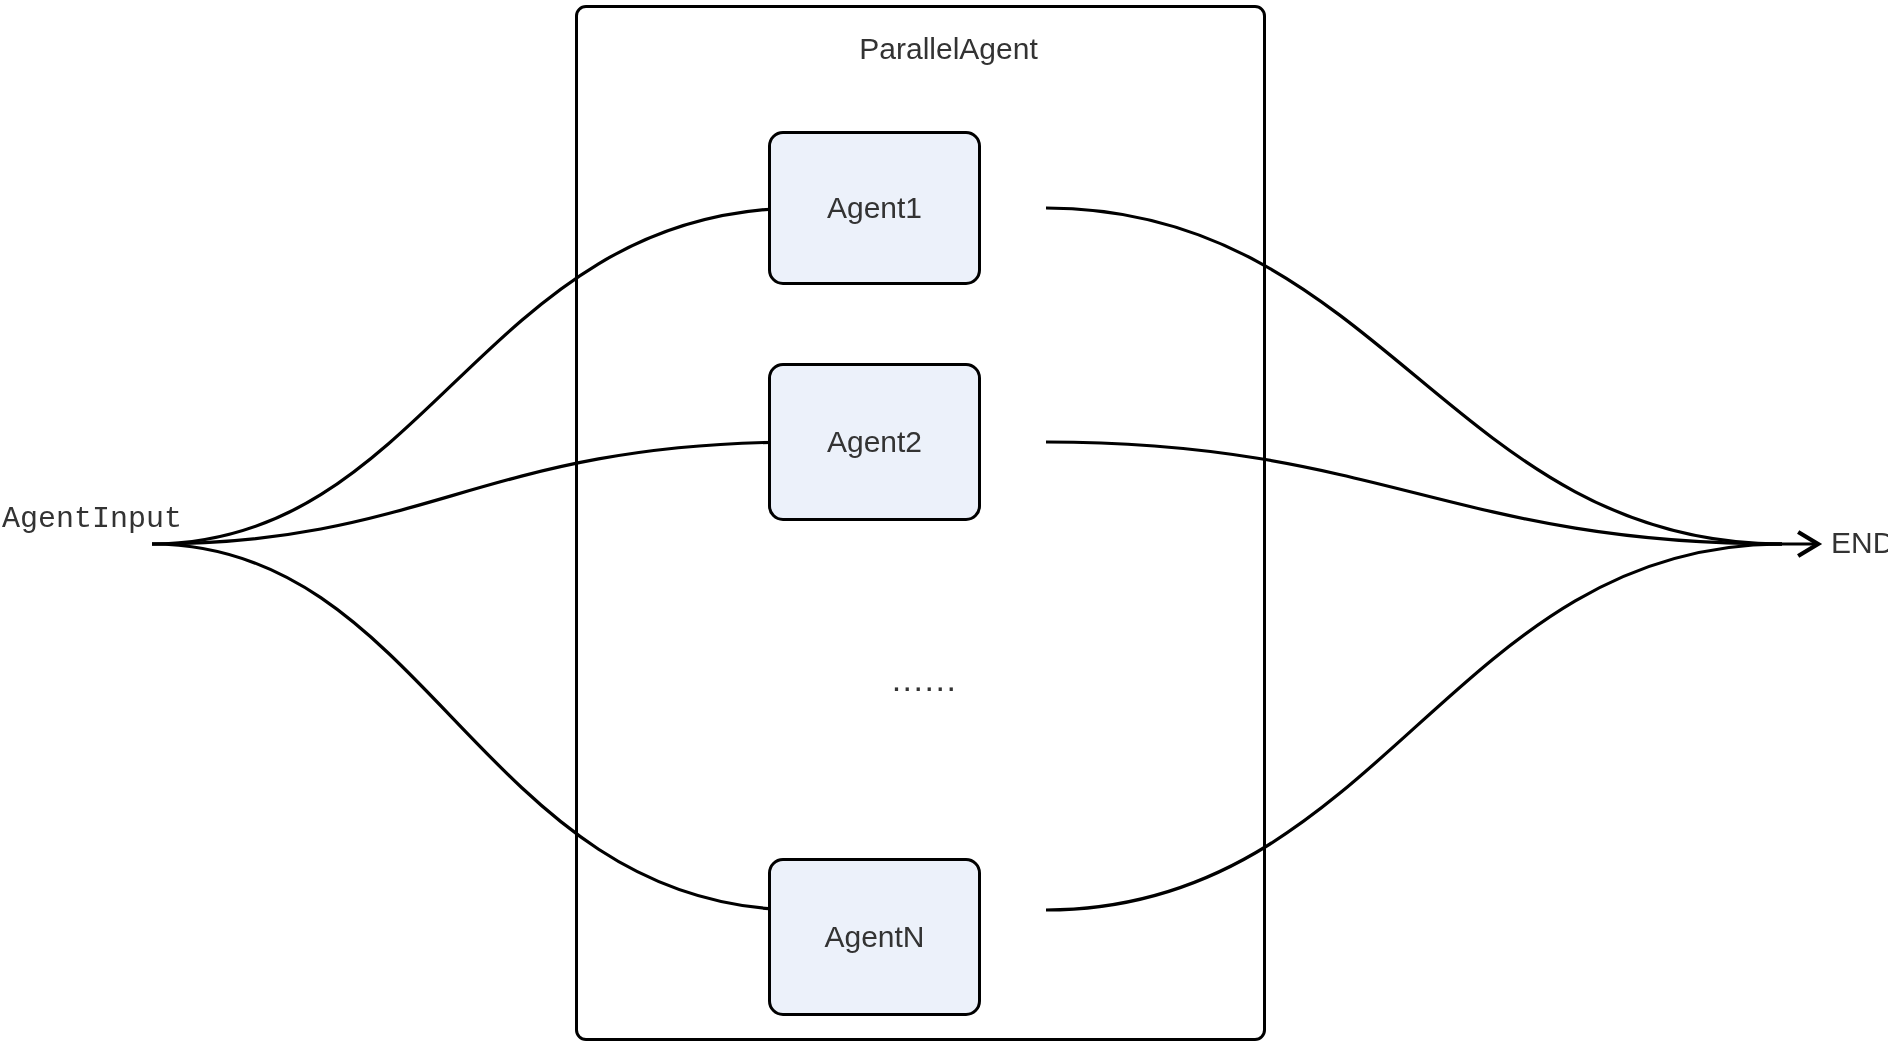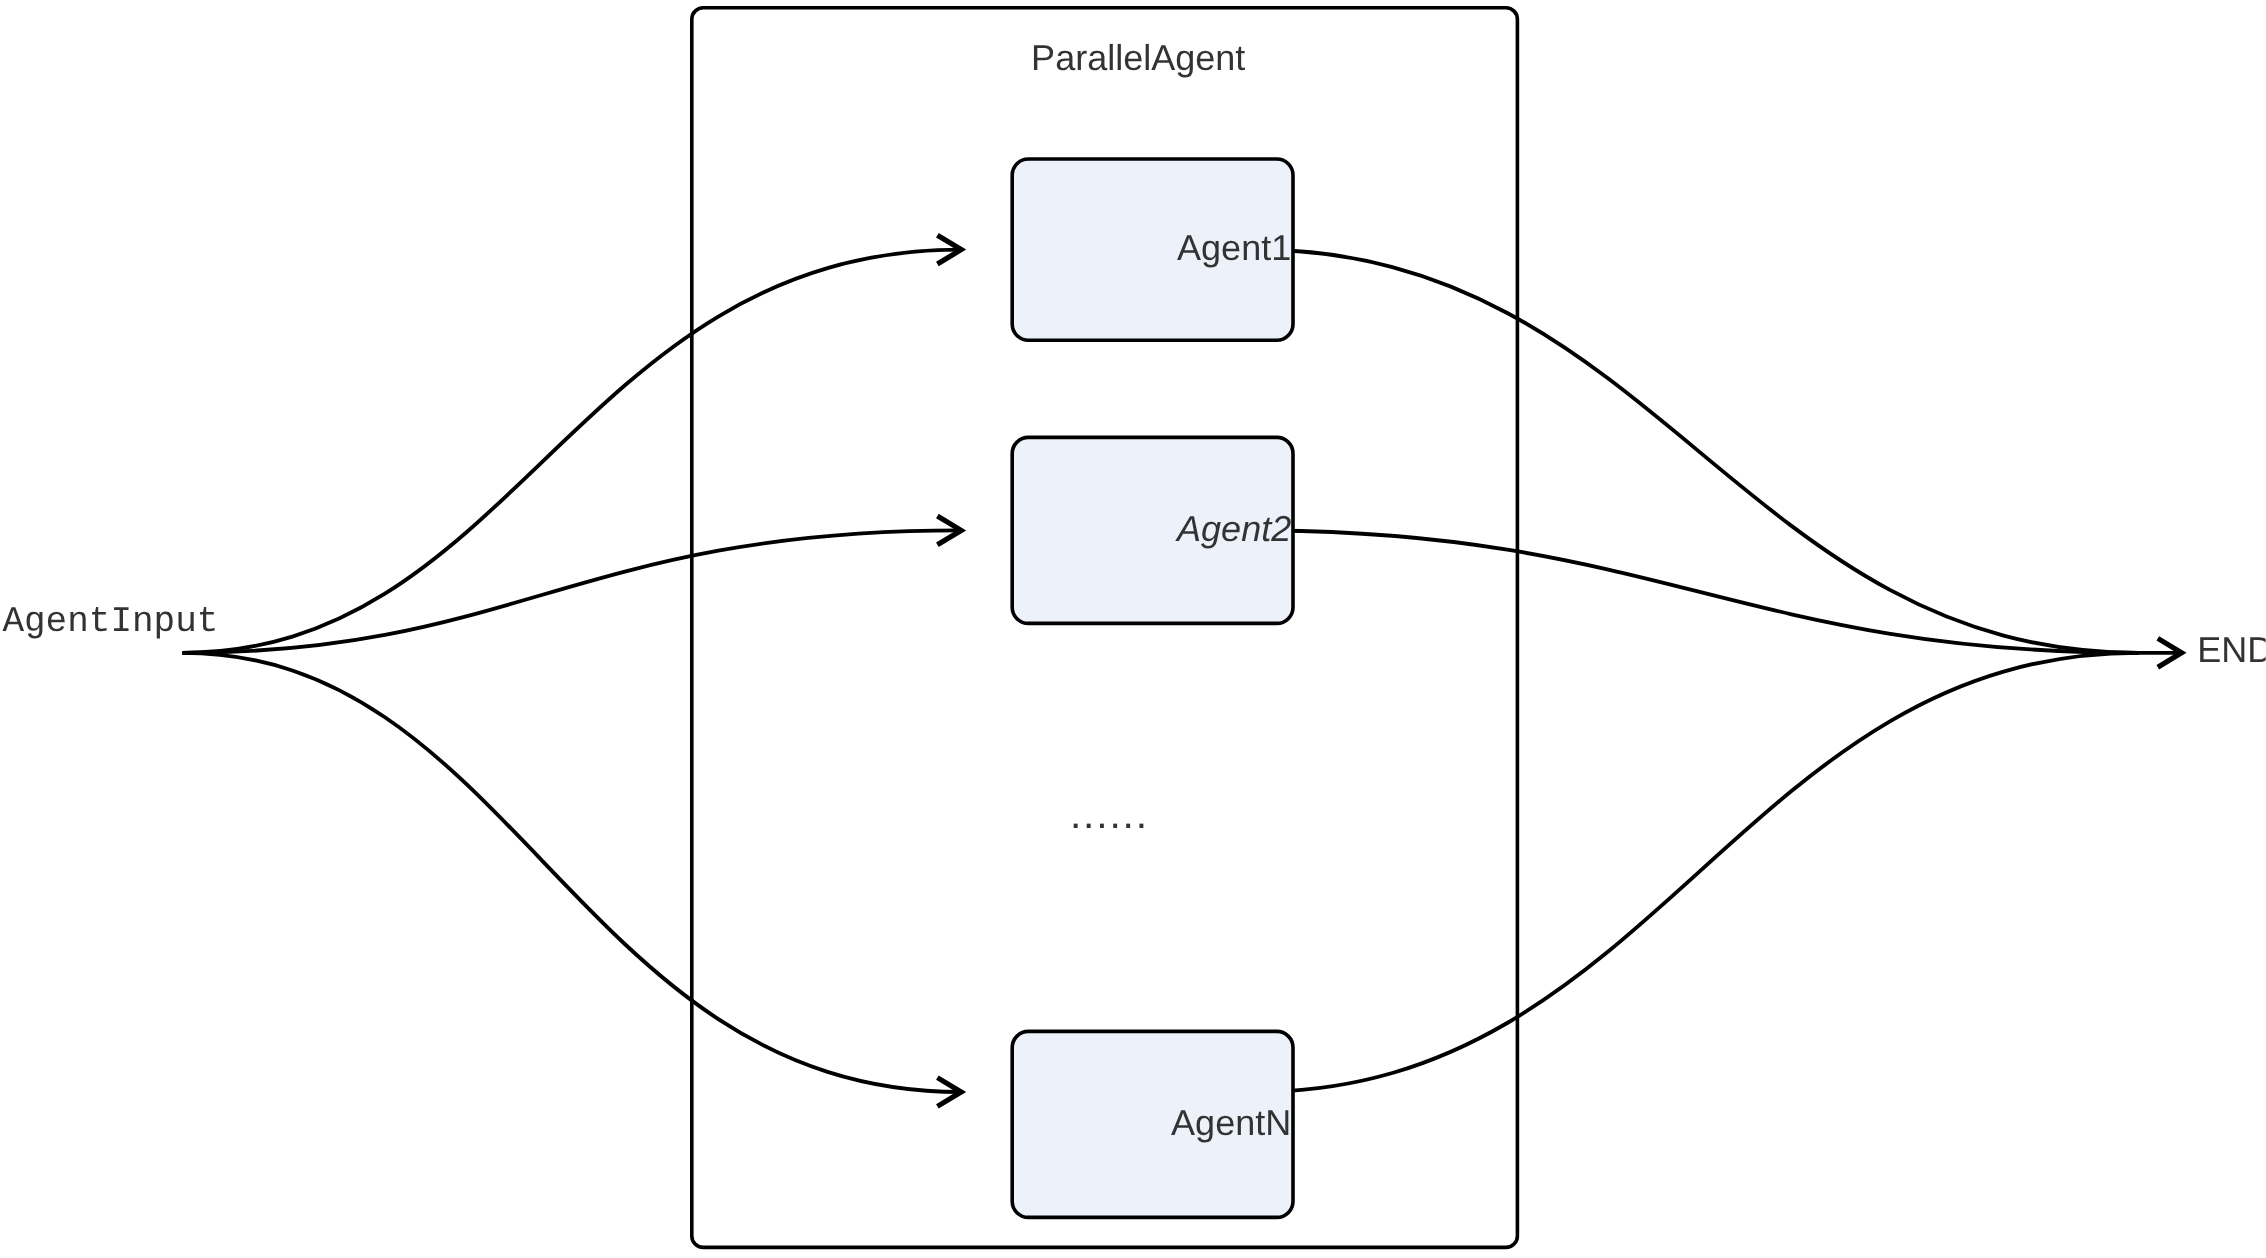--- a/index.html
+++ b/index.html
@@ -15,29 +15,29 @@
     border-radius:11px;background:transparent;z-index:1;box-sizing:border-box;
   }
   .cluster-title{
     position:absolute;left:0;top:23px;width:100%;
     text-align:center;font-size:30px;line-height:36px;color:var(--text,#333);margin-left:28px;
   }
   svg.edges{position:absolute;left:0;top:0;width:1888px;height:1048px;z-index:2;}
   svg.edges path.edge{fill:none;stroke:var(--edge,#000);stroke-width:3.2px;}
   svg.edges .arrowhead{fill:none;stroke:var(--edge,#000);stroke-width:1.35px;}
   .node{
-    position:absolute;left:842px;width:237px;z-index:3;box-sizing:border-box;
+    position:absolute;left:768px;width:213px;z-index:3;box-sizing:border-box;
     background:var(--node-fill,#ECF1FA);
     border:3.5px solid var(--node-border,#000);
     border-radius:15px;
-    display:flex;align-items:center;justify-content:flex-end;
+    display:flex;align-items:center;justify-content:center;
     font-size:30px;color:var(--text,#333);
   }
   .node-agent1{top:131px;height:154px;}
-  .node-agent2{top:363px;height:158px;font-style:italic;}
+  .node-agent2{top:363px;height:158px;}
   .node-agentn{top:832px;height:158px;margin-top:26px;}
   .ellipsis{
     position:absolute;left:806px;top:660px;width:237px;z-index:3;
     text-align:center;font-size:34px;letter-spacing:1.5px;color:var(--text,#333);
   }
   .io-label{
     position:absolute;z-index:4;font-size:30px;line-height:36px;color:var(--text,#333);
   }
   .start-label{left:2px;top:501px;width:148px;text-align:right;font-family:Liberation Mono, monospace;}
   .end-label{left:1831px;top:525px;width:60px;text-align:left;}

